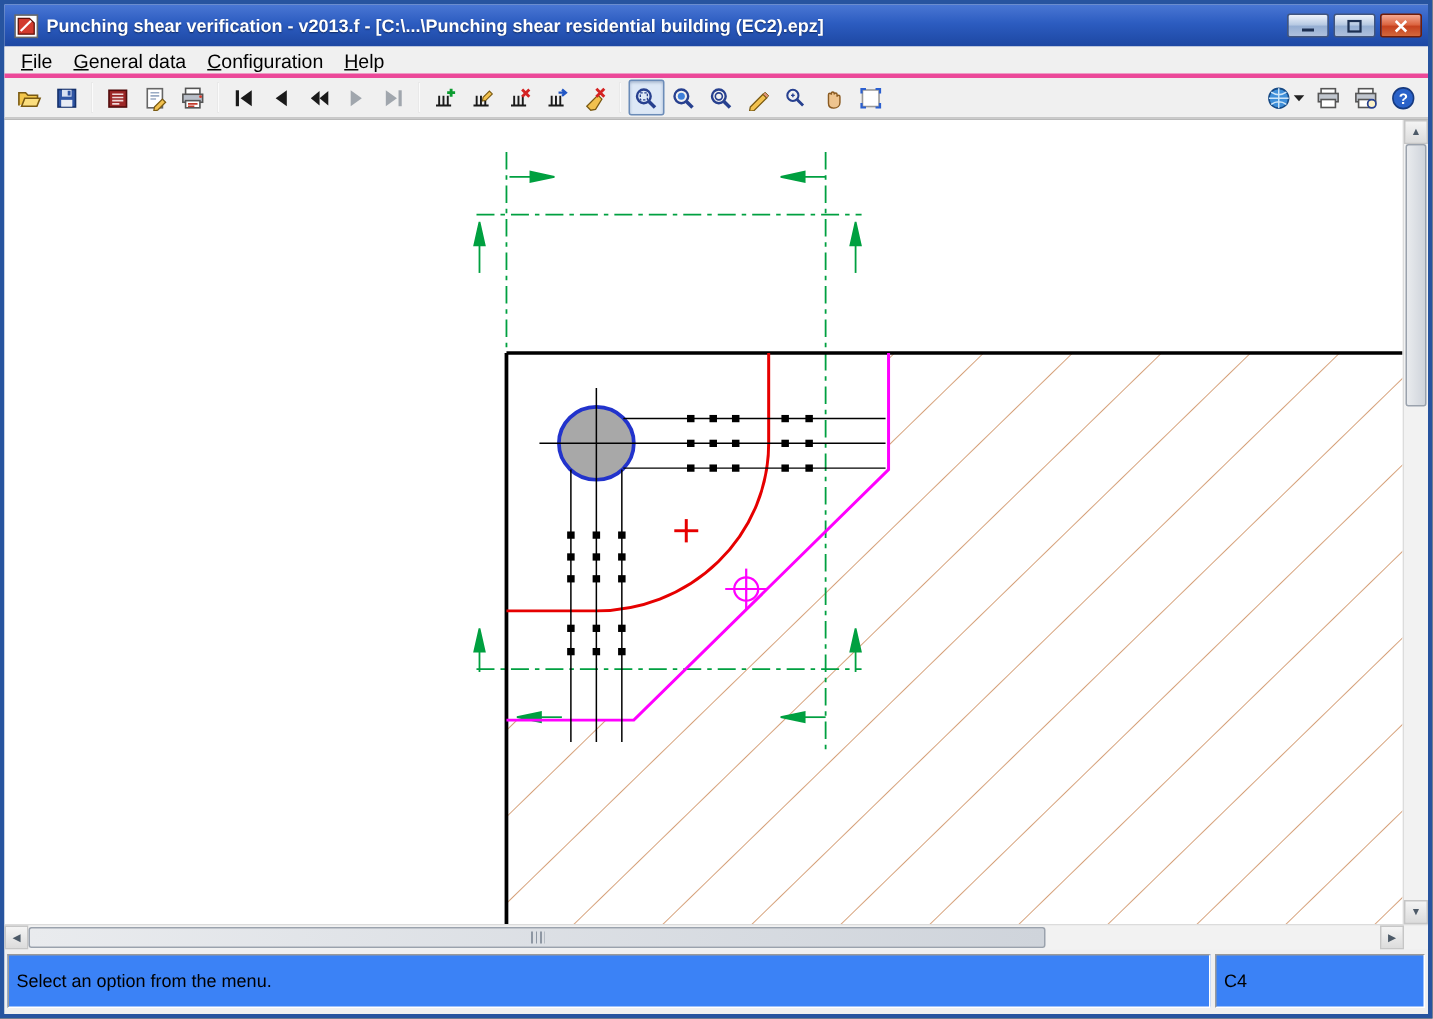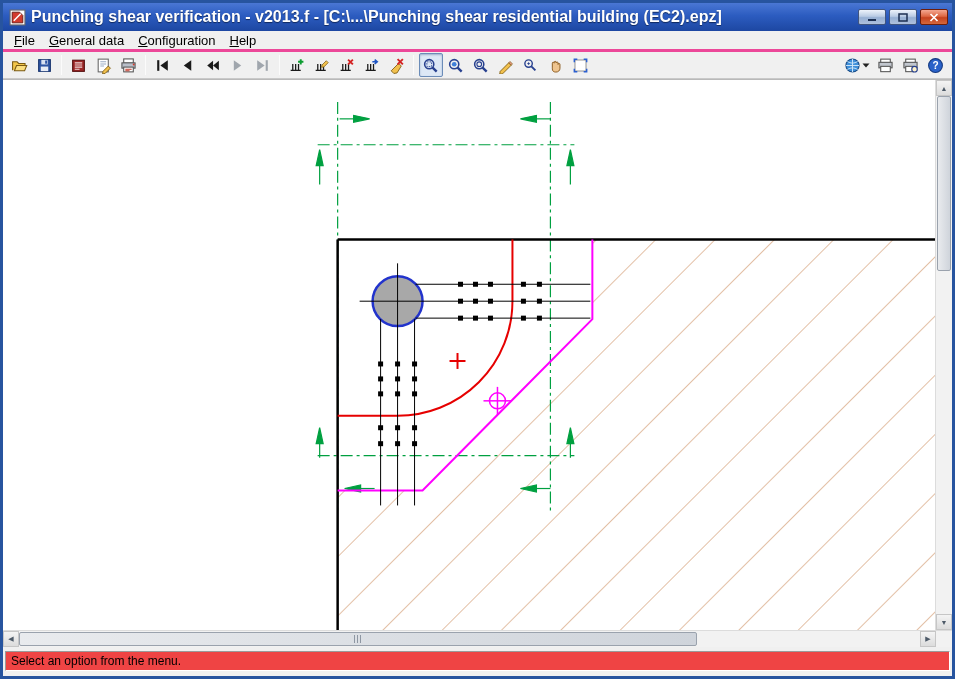--- a/index.html
+++ b/index.html
@@ -3,21 +3,21 @@
 <meta charset="utf-8">
 <style>
   html,body{margin:0;padding:0;background:#3a3a3a;font-family:"Liberation Sans",sans-serif;}
   *{box-sizing:border-box;}
   .window{width:955px;height:679px;display:flex;flex-direction:column;background:#f0f0f0;
           border:3px solid #27549f;position:relative;}
   
   .titlebar{height:28px;flex:0 0 28px;display:flex;align-items:center;padding:0 4px 0 6px;
             background:linear-gradient(180deg,#4a77d4 0%,#2c5cc0 45%,#1d47a2 100%);}
   .app-icon{width:17px;height:17px;margin-right:5px;flex:0 0 auto;}
-  .title-text{flex:1;color:#fff;font-size:16px;font-weight:bold;white-space:nowrap;
+  .title-text{flex:1;color:#fff;font-size:12px;font-weight:bold;white-space:nowrap;
               overflow:hidden;text-overflow:ellipsis;text-shadow:0 1px 1px #10295e;}
   .caption-buttons{display:flex;gap:3px;margin-left:6px;}
   .cap{width:28px;height:16px;padding:0;border:1px solid #41557e;border-radius:2px;cursor:default;
        background:linear-gradient(180deg,#eef3fb 0%,#b9cbe4 45%,#96afd3 55%,#aec0dd 100%);
        display:flex;align-items:center;justify-content:center;}
   .cap.close{background:linear-gradient(180deg,#f4a892 0%,#dd6743 45%,#c6421f 55%,#d4683c 100%);
              border-color:#6f1d08;}
   
   .menubar{height:21px;flex:0 0 21px;background:#f0f0f0;display:flex;align-items:center;
            padding-left:4px;border-bottom:3px solid #ec4899;}
@@ -45,21 +45,21 @@
   .sb-thumb{position:absolute;background:linear-gradient(90deg,#e9ebee,#cfd4db);
             border:1px solid #9aa2ad;border-radius:2px;}
   .sb-thumb.v{left:1px;right:1px;top:0;height:175px;}
   .hscroll-row{flex:0 0 16px;display:flex;background:#f2f2f2;border-top:1px solid #dcdcdc;}
   .sb-track.h{height:16px;}
   .sb-thumb.h{top:1px;bottom:1px;left:0;width:678px;display:flex;align-items:center;justify-content:center;}
   .grip{width:9px;height:8px;background:repeating-linear-gradient(90deg,#8e97a3 0 1px,transparent 1px 3px);}
   .sb-corner{flex:0 0 16px;background:#f2f2f2;}
   
   .statusbar{flex:0 0 29px;background:#f0f0f0;display:flex;align-items:center;gap:3px;padding:3px 2px 4px 2px;}
-  .status-panel{height:20px;background:#ef4444;border:1px solid;border-color:#9a9a9a #ffffff #ffffff #9a9a9a;
+  .status-panel{height:36px;background:#3b82f6;border:1px solid;border-color:#9a9a9a #ffffff #ffffff #9a9a9a;
                 font-size:12px;color:#000;display:flex;align-items:center;padding:0 5px;white-space:nowrap;overflow:hidden;}
   .status-panel.message{flex:1;}
   .status-panel.coord{flex:0 0 140px;}
 </style>
 </head>
 <body>
 
 <div class="window">
 
   <div class="titlebar">
@@ -395,14 +395,15 @@
       <div class="sb-thumb h">
           <span class="grip"></span>
         </div>
     </div>
     <button class="sb-btn">▶</button>
     <div class="sb-corner"></div>
   </div>
 
   <div class="statusbar">
     <div class="status-panel message">Select an option from the menu.</div>
+    <div class="status-panel coord">C4</div>
   </div>
 </div>
 
 </body></html>

